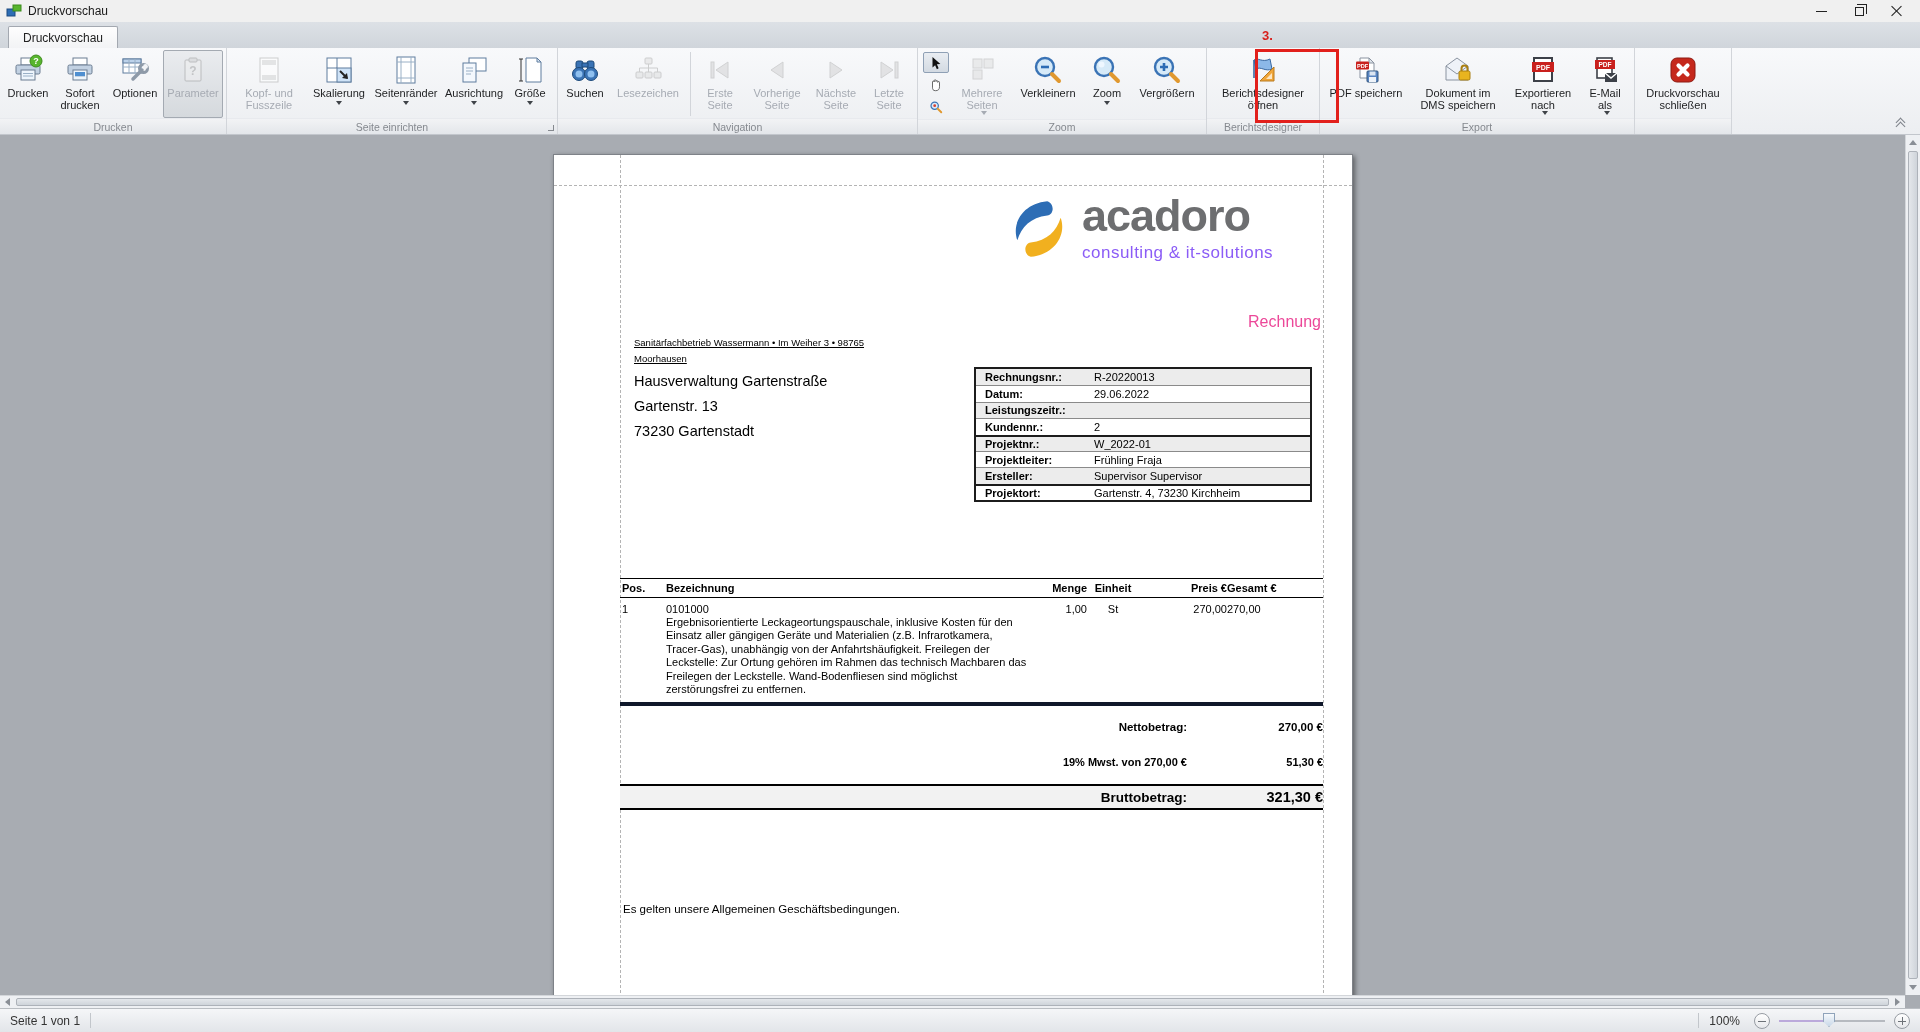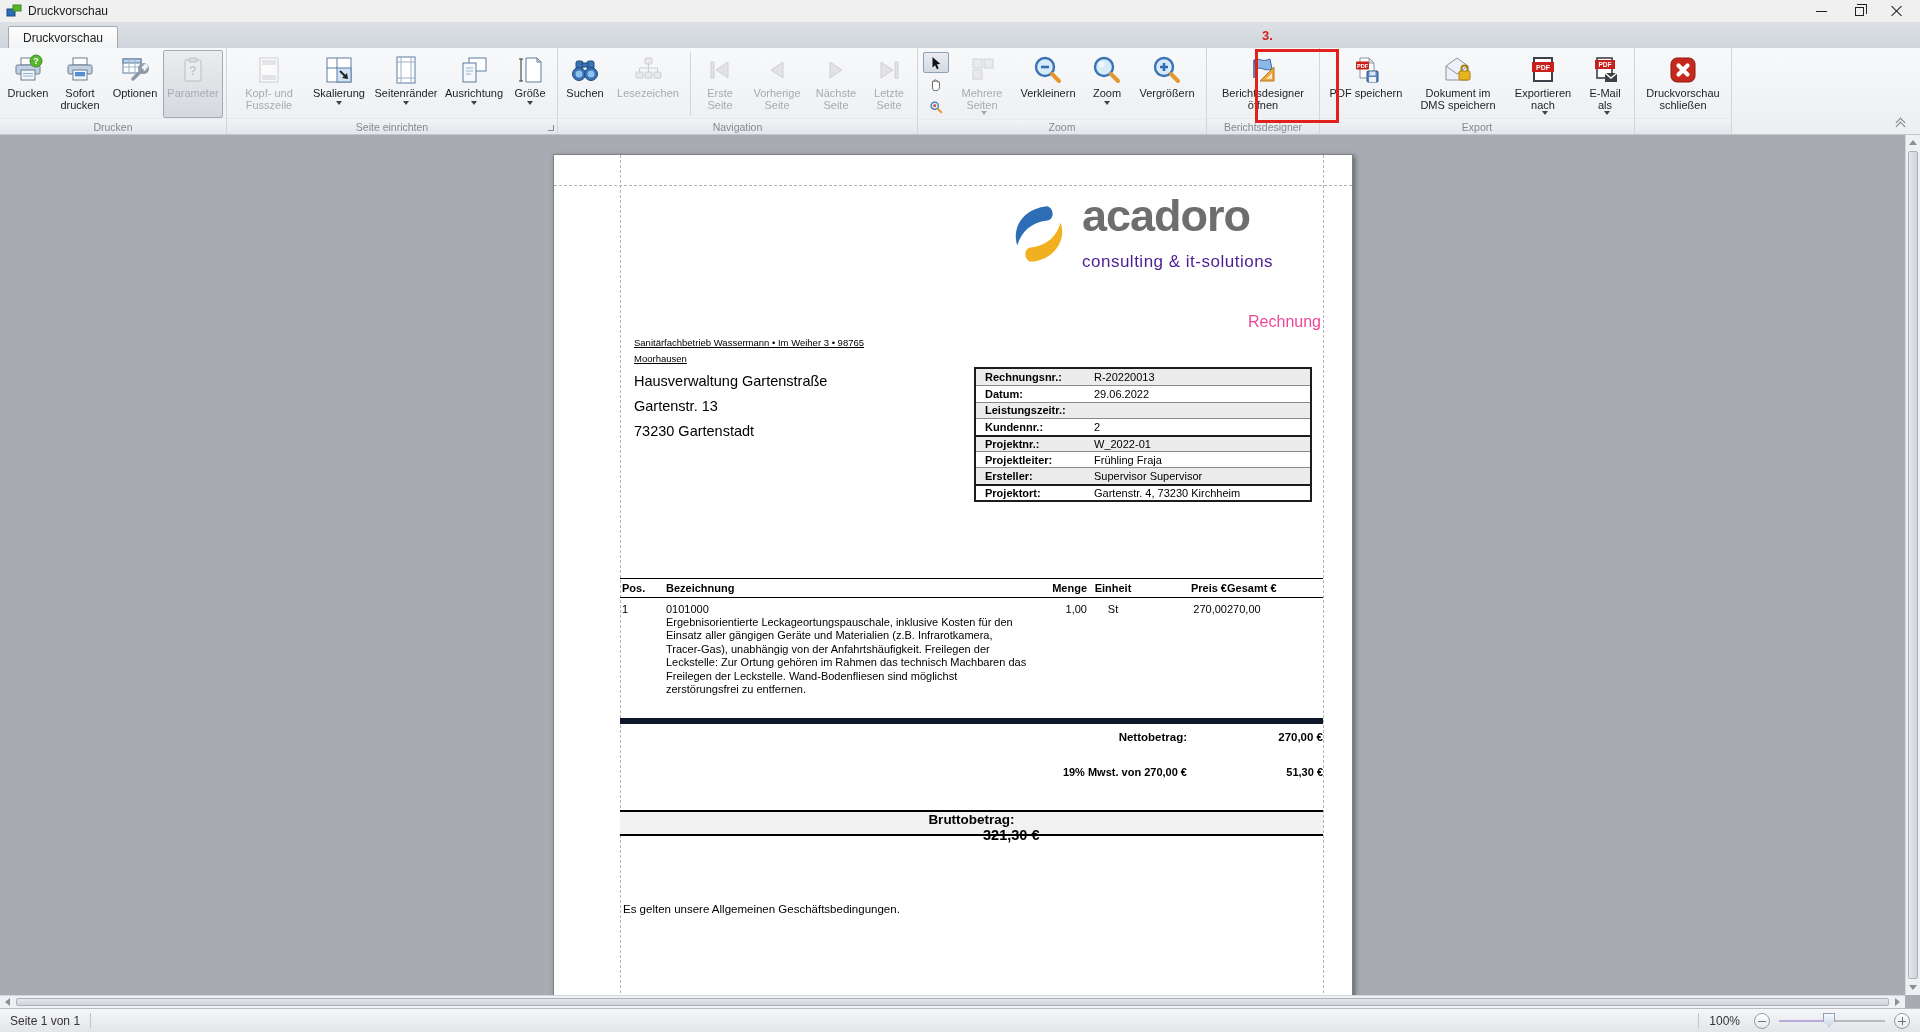--- a/index.html
+++ b/index.html
@@ -76,46 +76,46 @@
   .vthumb { flex:1; margin:1px 2px; background:linear-gradient(90deg,#e4e7eb,#cfd4da); border:1px solid #adb2b9; border-radius:2px; }
   .hthumb { flex:1; margin:2px 1px; background:linear-gradient(#e4e7eb,#cfd4da); border:1px solid #adb2b9; border-radius:2px; }
 
   
   .m-top { position:absolute; left:0; right:0; top:30px; border-top:1px dashed #b4b4b4; }
   .m-left { position:absolute; top:0; bottom:0; left:66px; border-left:1px dashed #b4b4b4; }
   .m-right { position:absolute; top:0; bottom:0; left:769px; border-left:1px dashed #b4b4b4; }
   .logo { position:absolute; left:452px; top:40px; display:flex; align-items:center; }
   .logo-text { margin-left:10px; }
   .logo-brand { font-size:45px; font-weight:bold; color:#6d6e70; line-height:42px; letter-spacing:-1px; }
-  .logo-tag { font-size:17px; color:#4c1d95; margin-top:15px; letter-spacing:.5px; }
+  .logo-tag { font-size:17px; color:#8b5cf6; margin-top:6px; letter-spacing:.5px; }
   .doc-title { position:absolute; right:31px; top:158px; font-size:16px; color:#ec4899; }
   .sender { position:absolute; left:80px; top:180px; width:268px; font-size:9.5px; line-height:16px; text-decoration:underline; color:#000; }
   .recipient { position:absolute; left:80px; top:214px; font-size:14.5px; line-height:25px; color:#000; }
   .infotable { position:absolute; left:420px; top:212px; width:338px; border:2px solid #1c1c1c; font-size:11px; background:#fff; }
   .irow { display:flex; height:16.4px; align-items:center; border-top:1px solid #8a8a8a; }
   .irow.first { border-top:none; }
   .irow.thick { border-top:2px solid #1c1c1c; }
   .irow.shade { background:#ececec; }
   .ilabel { width:118px; font-weight:bold; padding-left:9px; }
   .ivalue { flex:1; }
-  .itemsarea { position:absolute; left:66px; top:423px; width:703px; border-bottom:6px solid #0f172a; padding-bottom:20px; }
+  .itemsarea { position:absolute; left:66px; top:423px; width:703px; border-bottom:4px solid #0f172a; padding-bottom:4px; }
   .ithead { display:flex; border-top:1px solid #000; border-bottom:1px solid #000; font-weight:bold; font-size:11px; height:20px; align-items:center; }
   .c-pos{width:46px;padding-left:2px;} .c-bez{flex:1;} .c-menge{width:58px;text-align:right;}
   .c-einheit{width:52px;text-align:center;} .c-preis{width:88px;text-align:right;} .c-gesamt{width:96px;text-align:left;padding-right:2px;}
   .itrow { display:flex; font-size:11px; padding-top:5px; min-height:100px; }
   .code { margin-bottom:1px; }
   .desc { width:362px; line-height:13.4px; }
   .totals { position:absolute; left:66px; top:560px; width:703px; font-size:11px; }
   .trow { display:flex; align-items:center;font-weight:bold; }
   .tlabel { flex:1; text-align:right; }
   .tvalue { width:136px; text-align:right; }
-  .netto { font-weight:bold; font-size:11.5px; margin-top:16px; }
+  .netto { font-weight:bold; font-size:11.5px; margin-top:6px; }
   .mwst { margin-top:23px; }
-  .brutto { margin-top:32px; background:#f2f2f2; border-top:2px solid #000; border-bottom:2px solid #000;
-    height:26px; font-weight:bold; font-size:13.5px;flex-direction:column; }
+  .brutto { margin-top:16px; background:#f2f2f2; border-top:2px solid #000; border-bottom:2px solid #000;
+    height:26px; font-weight:bold; font-size:13.5px; }
   .brutto .tvalue { font-size:14.5px; }
   .closing { position:absolute; left:69px; top:676px; width:645px; font-weight:bold; font-size:12.5px; line-height:16px; color:#000; }
   .note { position:absolute; left:69px; top:748px; font-size:11.5px; color:#000; }
 
   
   .statusbar { height:24px; flex:0 0 auto; background:linear-gradient(#f5f6f8,#e2e5e9); border-top:1px solid #b9bdc2;
     display:flex; align-items:center; font-size:12px; color:#333; padding:0 10px; }
   .sb-sep { width:1px; height:15px; background:#c2c6cb; margin:0 10px; }
   .sb-right { margin-left:auto; display:flex; align-items:center; }
   .zoombtn { width:16px; height:16px; border:1px solid #979ca3; border-radius:50%;

